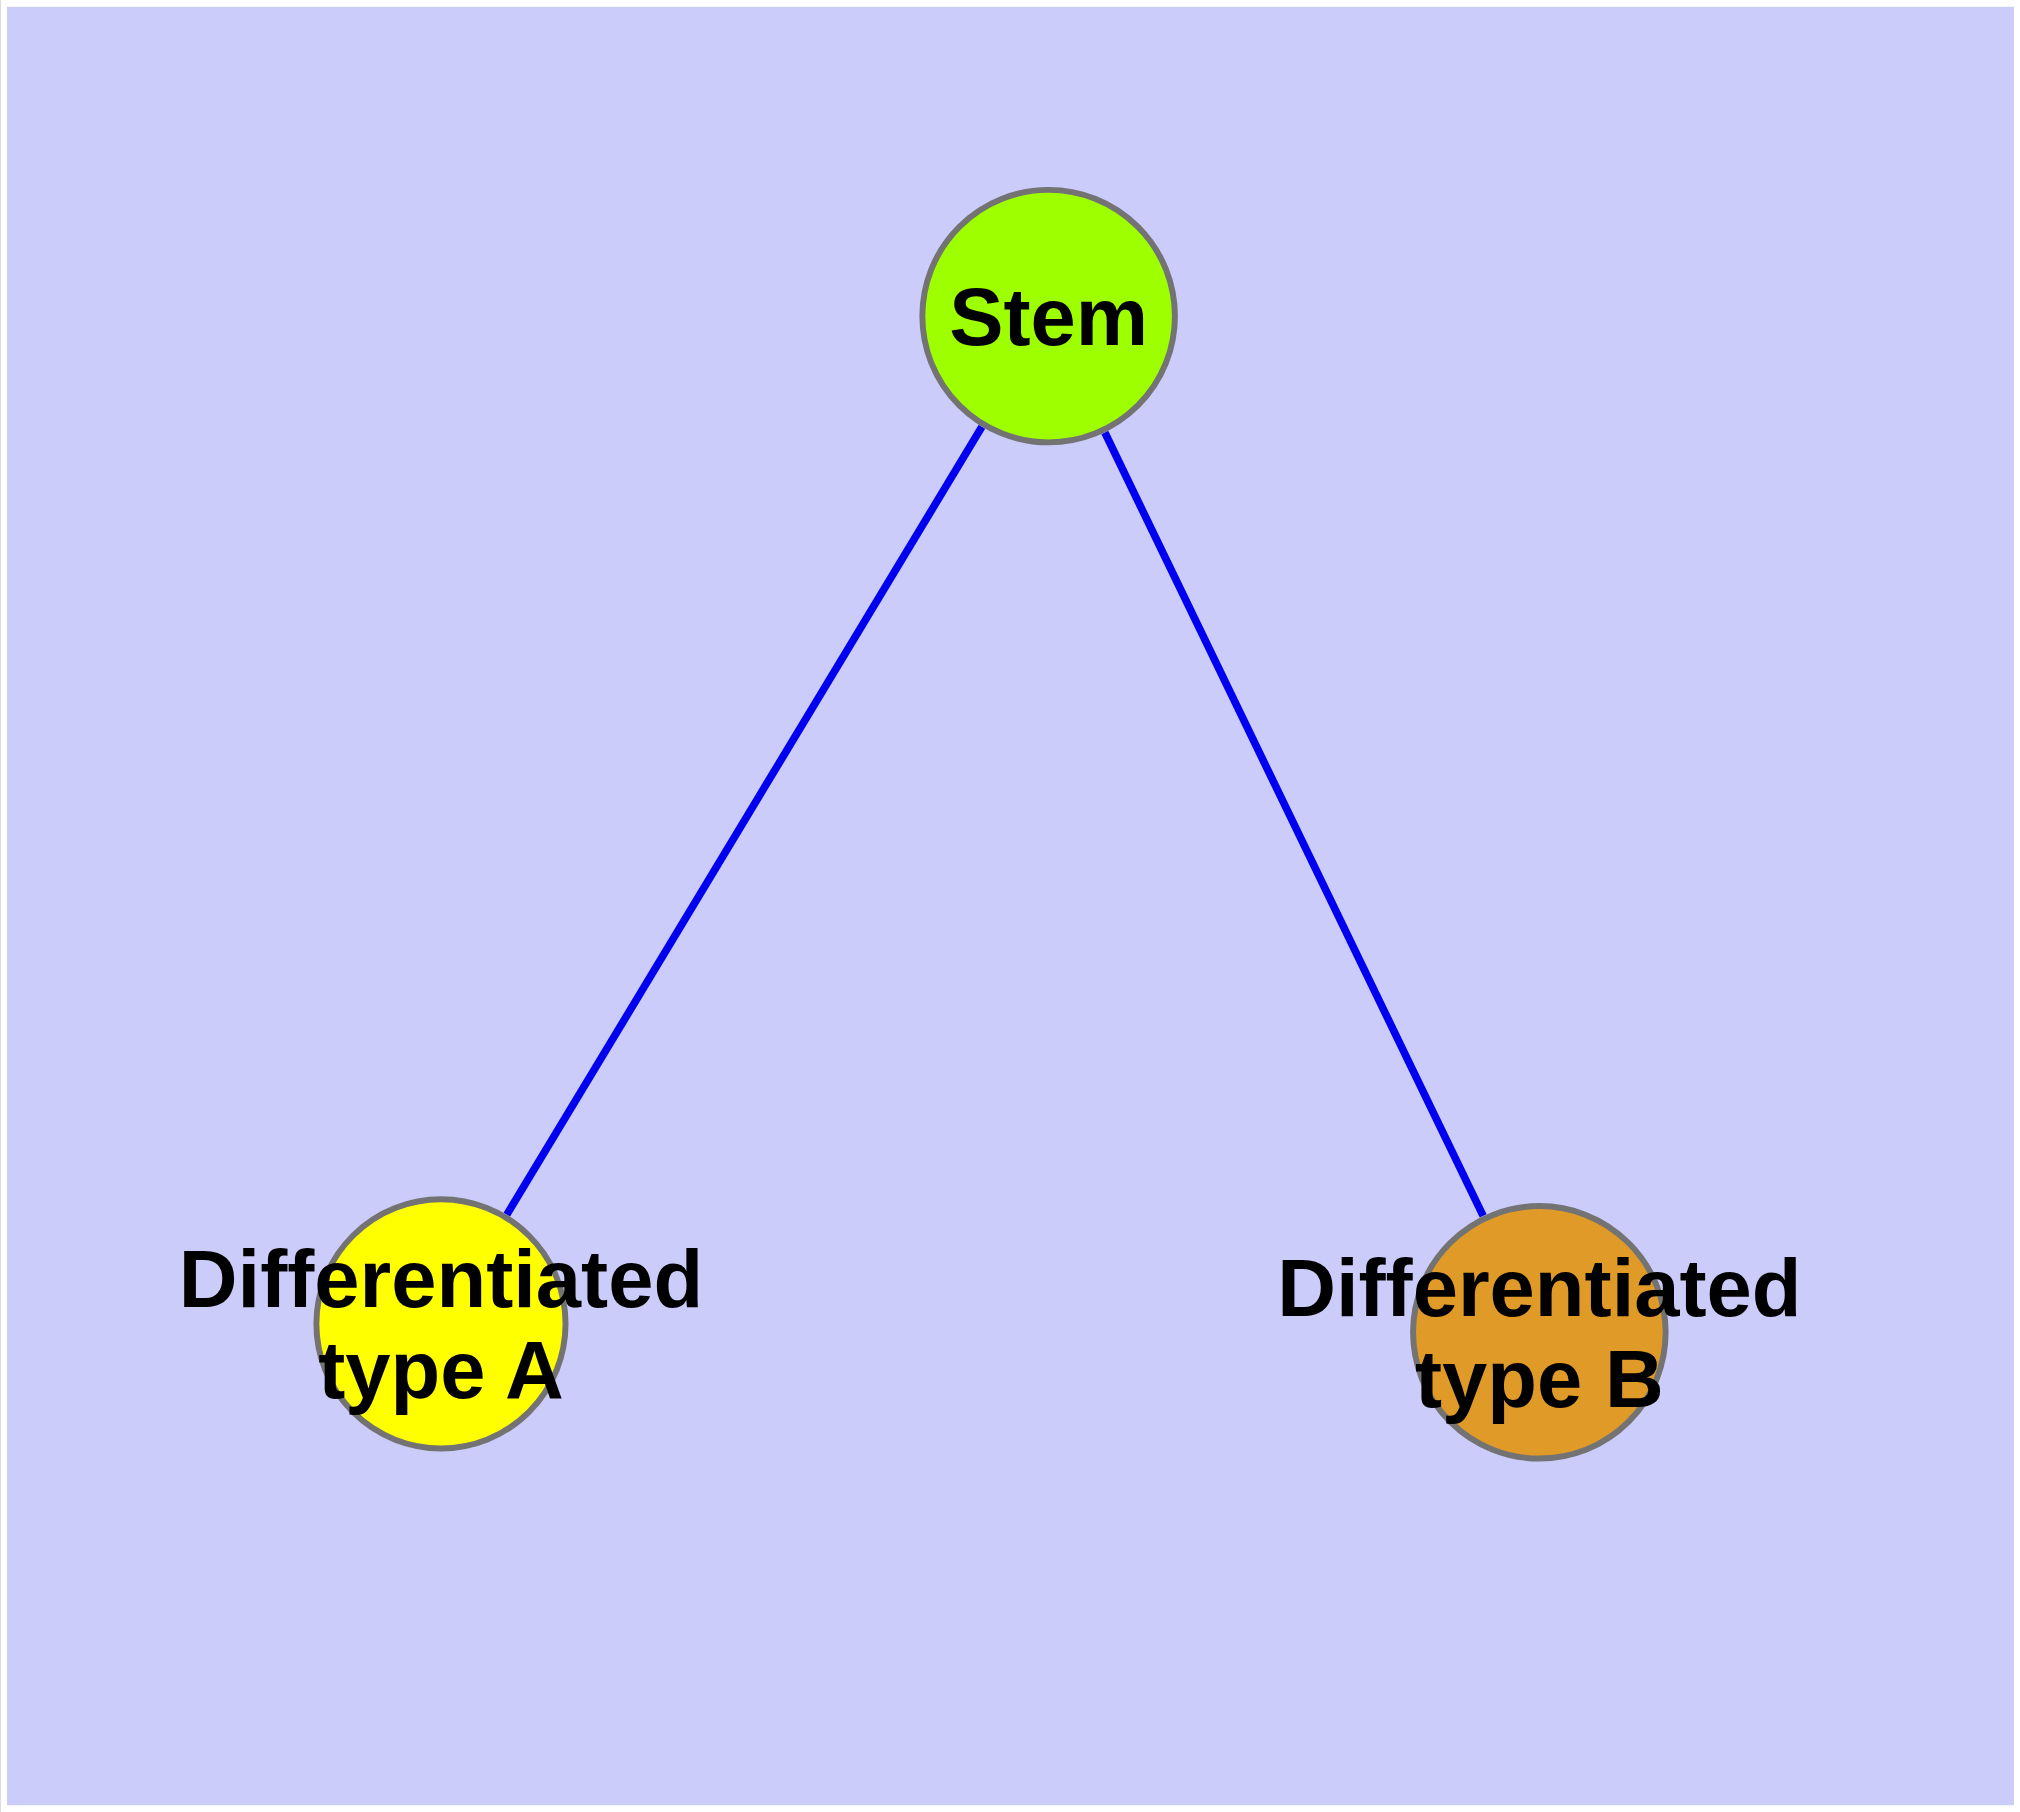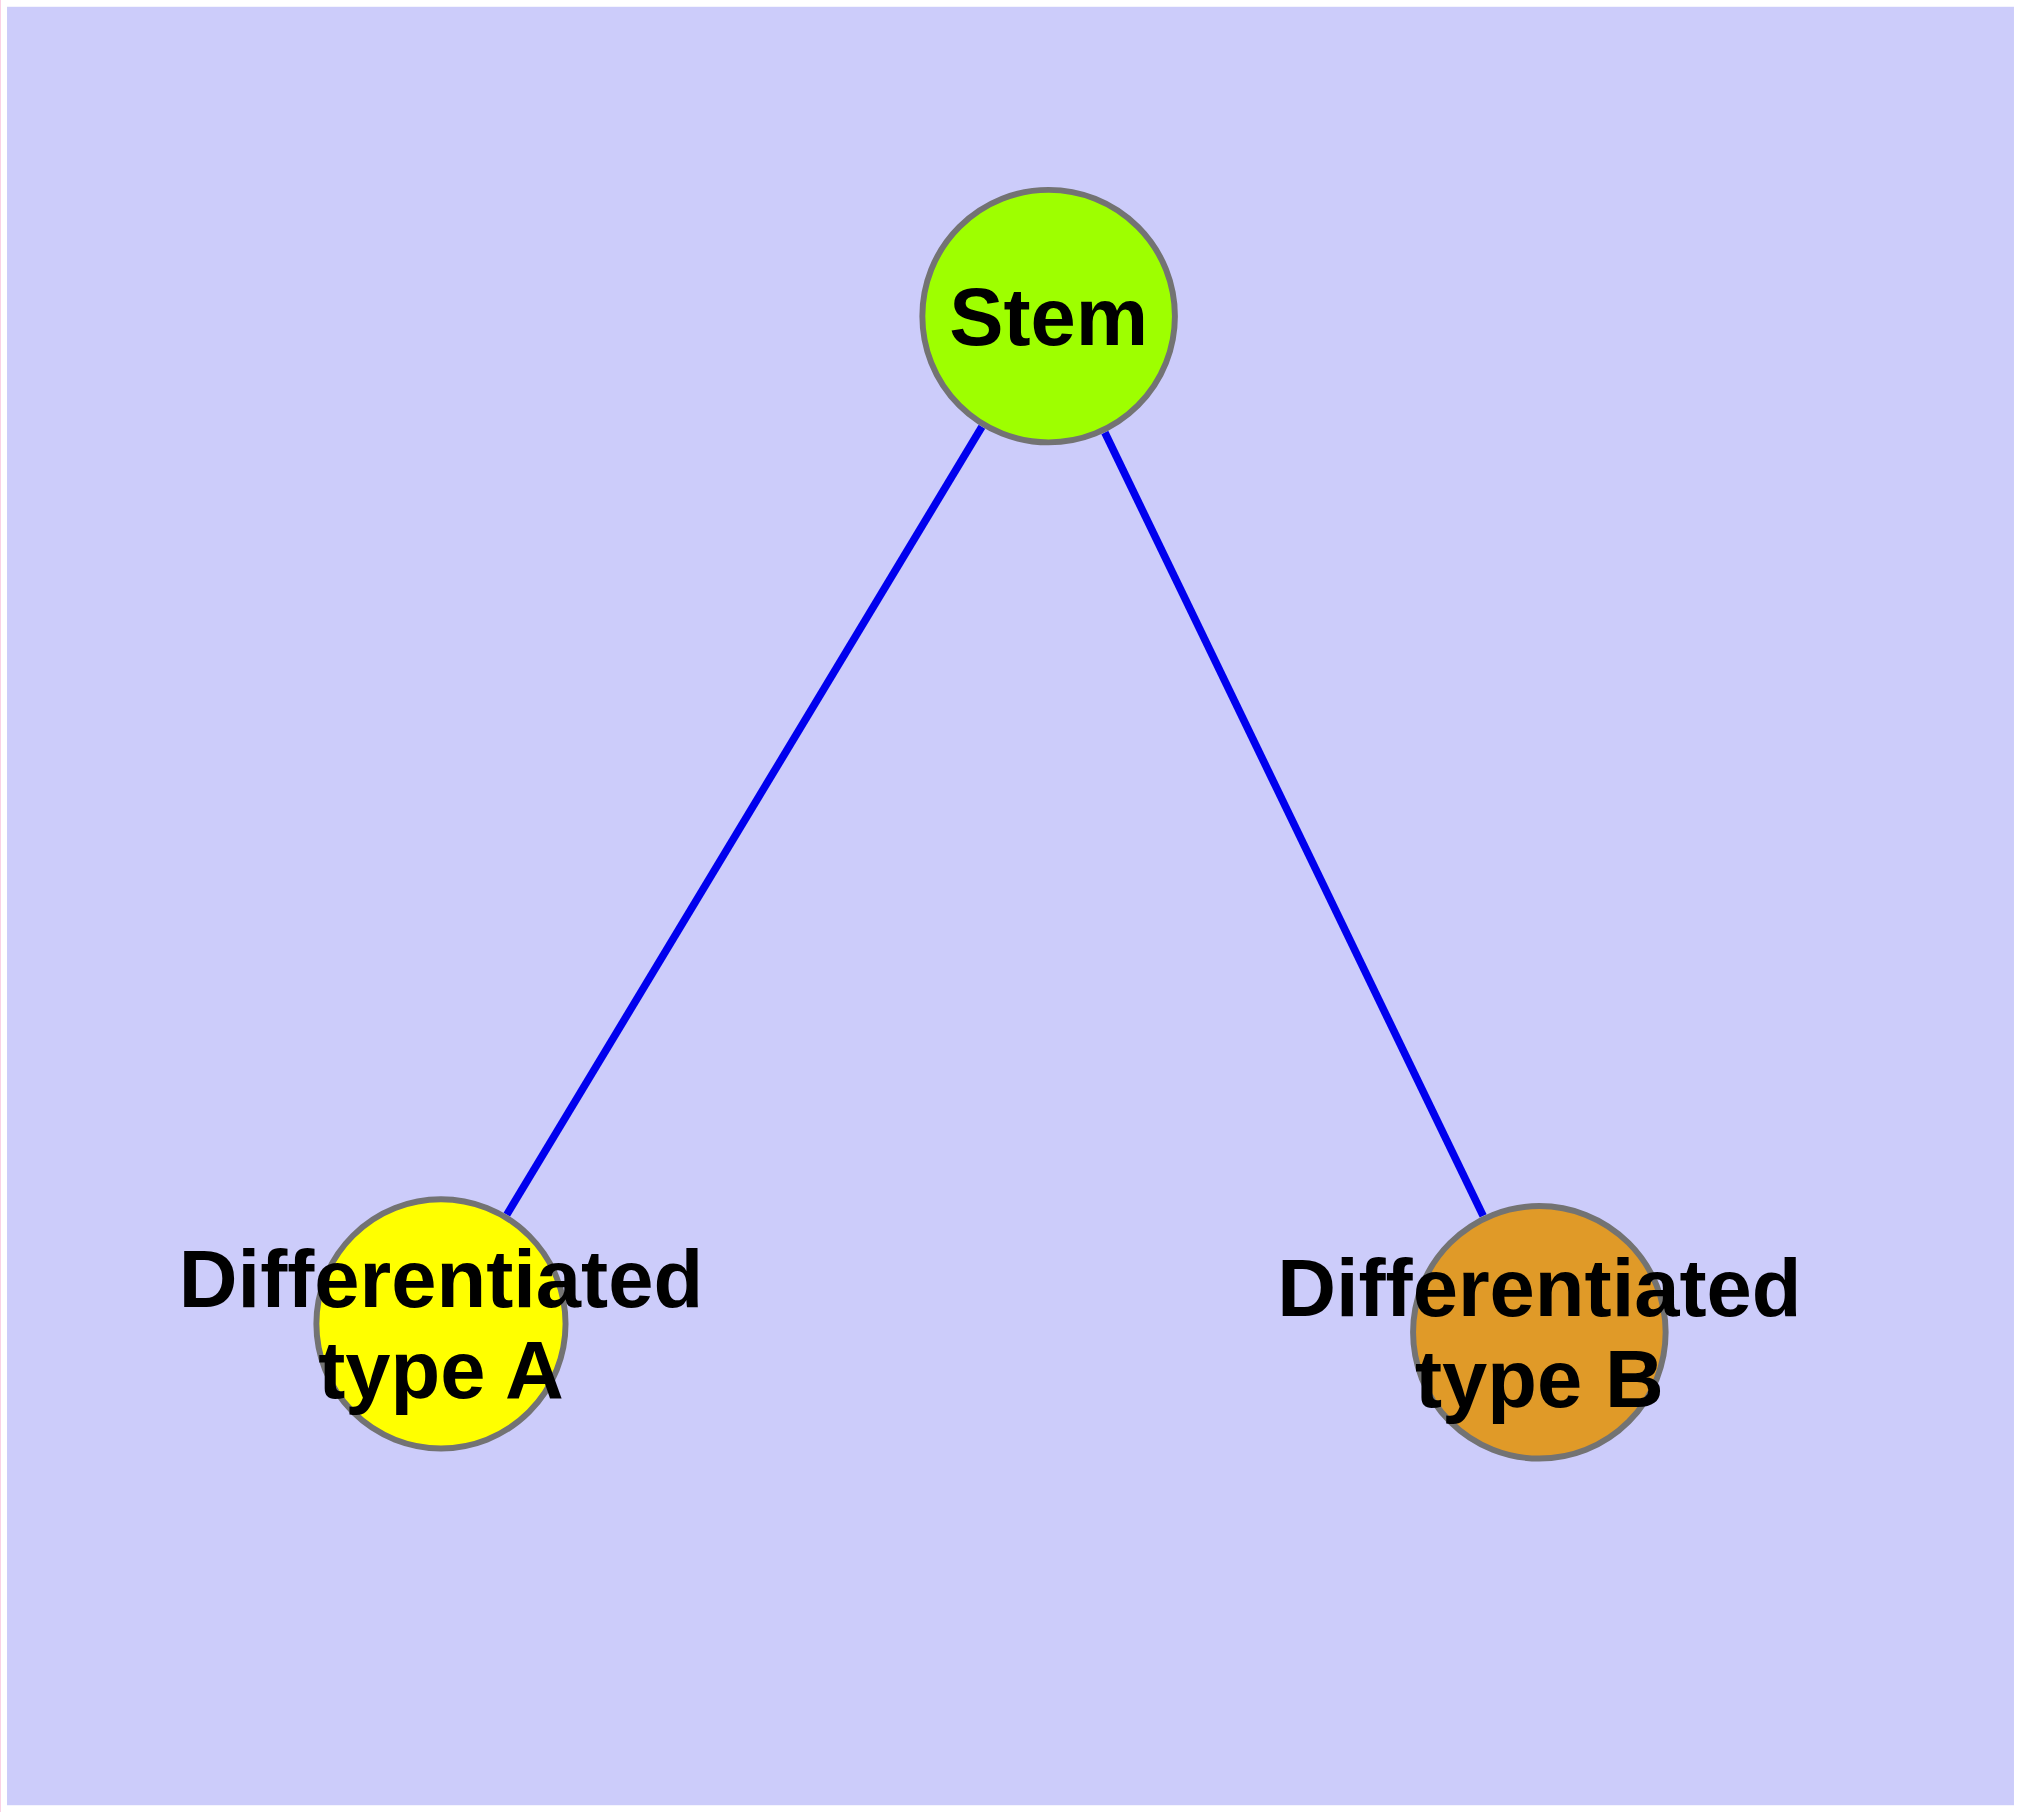--- a/index.html
+++ b/index.html
@@ -11,21 +11,21 @@
   body {
     width: 2021px;
     height: 1812px;
     overflow: hidden;
     font-family: "Liberation Sans", sans-serif;
   }
   #graph-canvas {
     position: relative;
     width: 1778px;
     height: 1812px;
-    background: #ec4899;
+    background: #737373;
   }
   #graph-canvas svg {
     position: absolute;
     top: 0;
     left: 0;
     display: block;
   }
   .node-label {
     font-family: "Liberation Sans", sans-serif;
     font-weight: bold;

